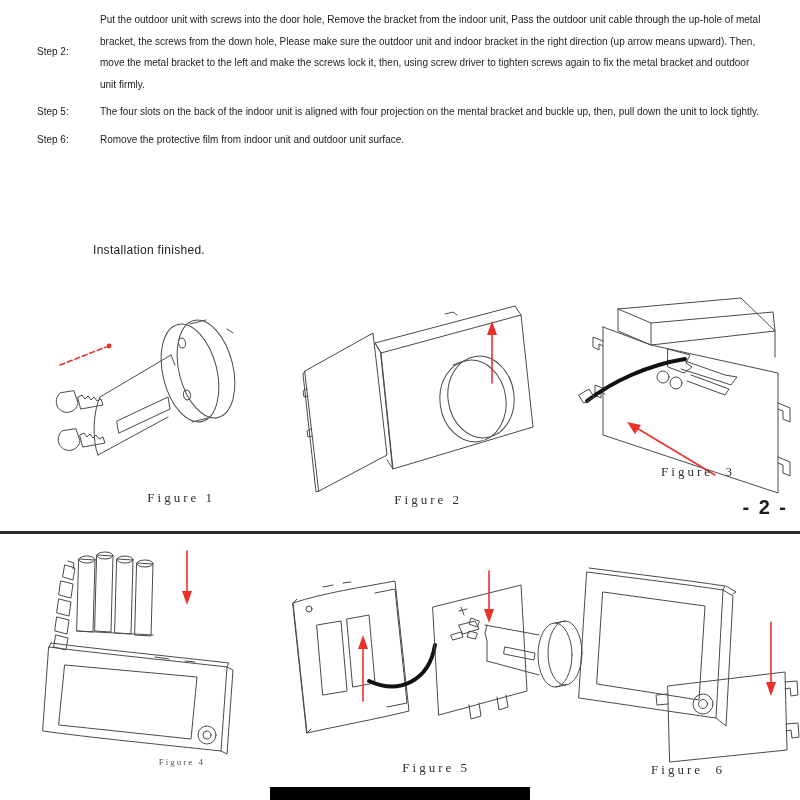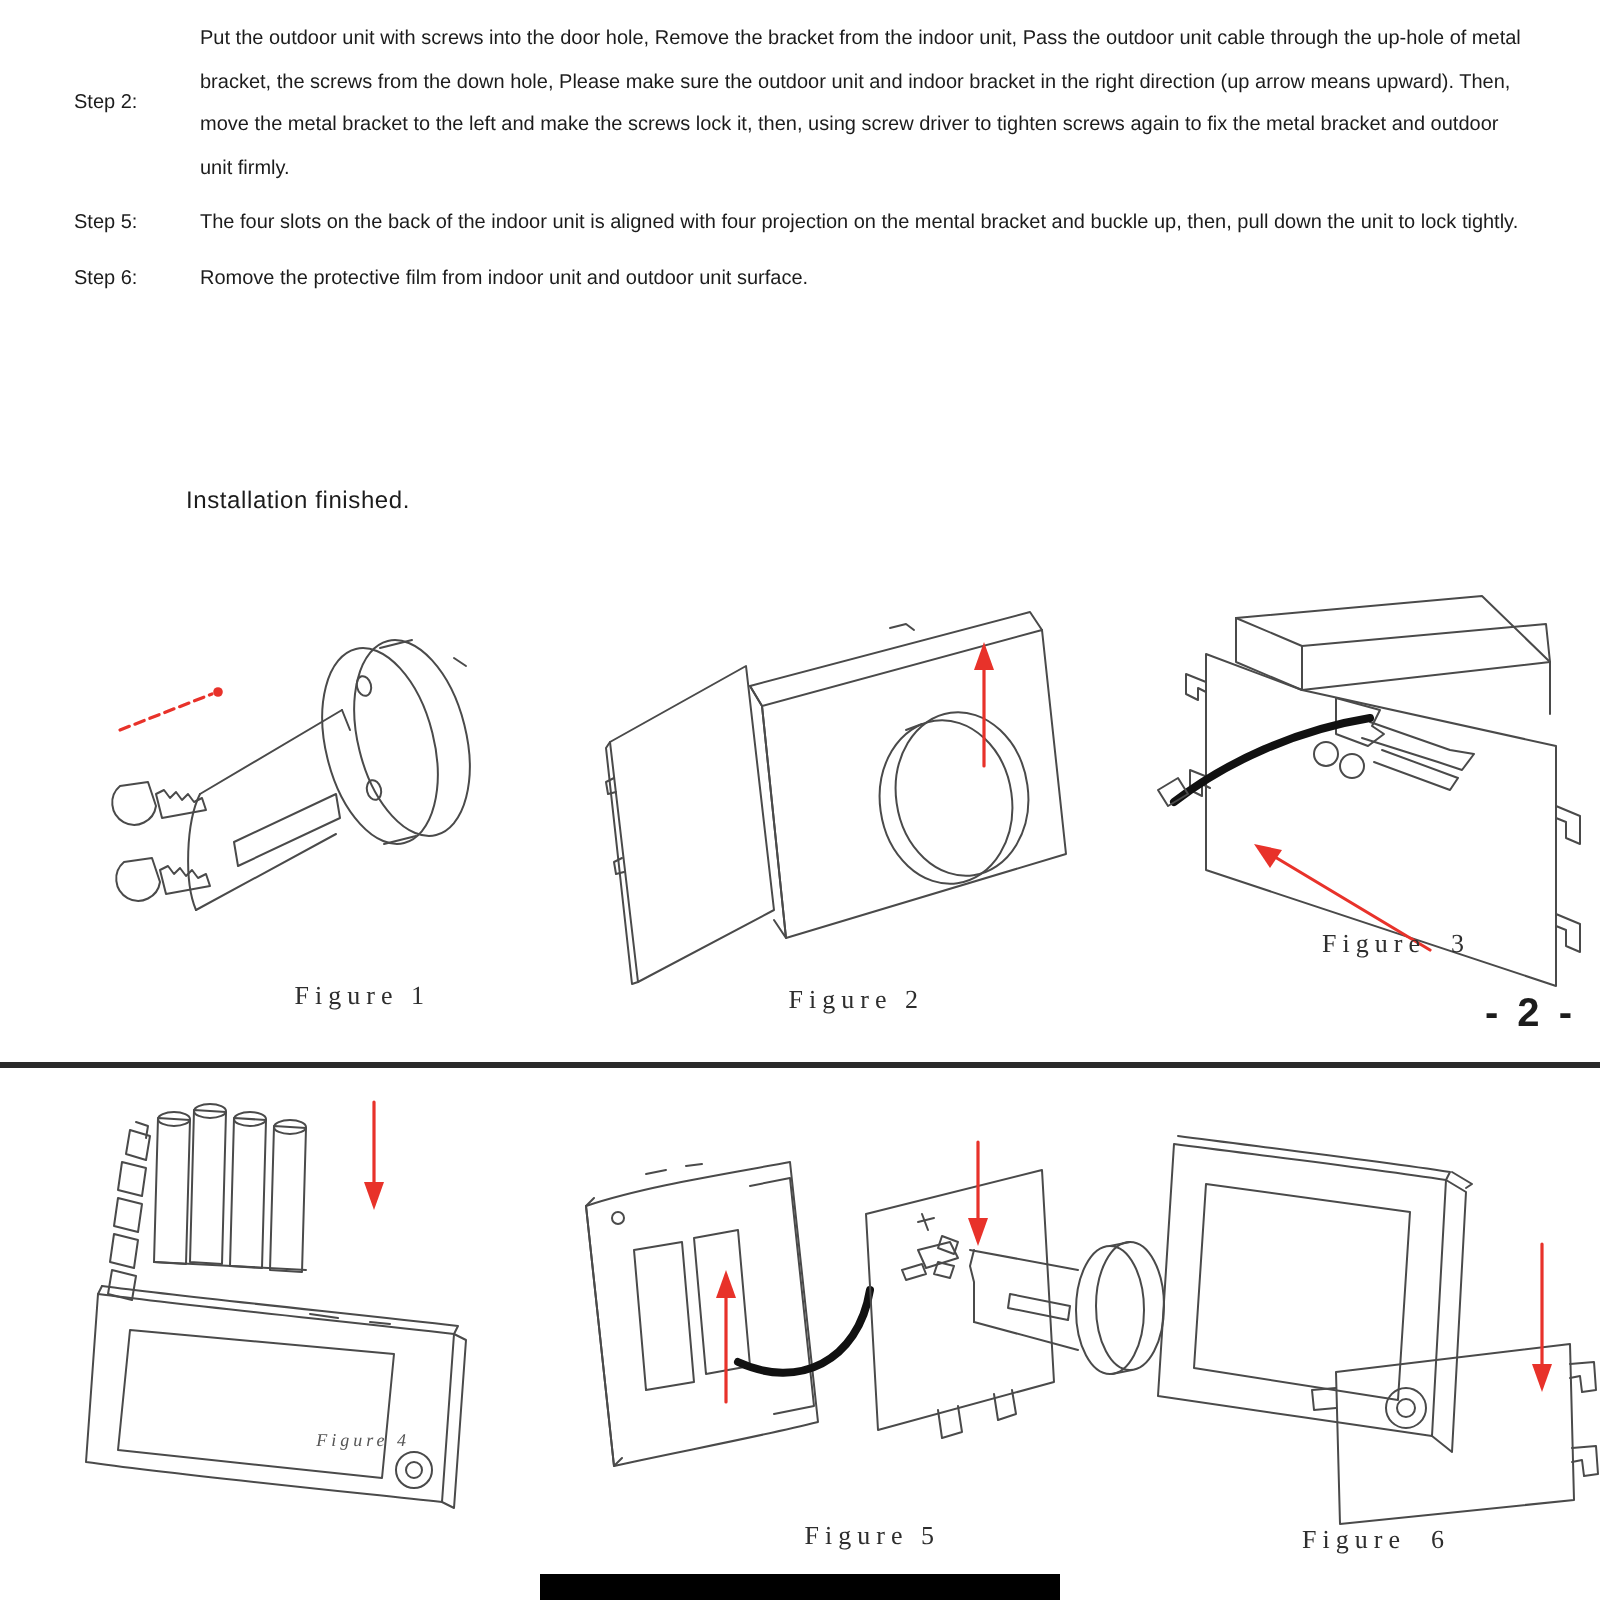--- a/index.html
+++ b/index.html
@@ -298,19 +298,19 @@
         <circle cx="130" cy="146" r="4.5"></circle>
       </g>
 
       <g>
         <line class="red" x1="198" y1="64" x2="198" y2="128"></line>
         <polygon class="redfill" points="198,138 193,124 203,124"></polygon>
       </g>
     </svg>
   </div>
 
-  <div class="figcap small" style="left:105px;top:715px;width:100px;font-style:italic;">Figure 4</div>
+  <div class="figcap small" style="left:105px;top:757px;width:100px;">Figure 4</div>
   <div class="figcap" style="left:360px;top:760px;width:110px;">Figure 5</div>
   <div class="figcap" style="left:605px;top:762px;width:120px;">Figure  6</div>
 
   <div class="footer-bar"></div>
 
 </div>
 
 </body></html>

